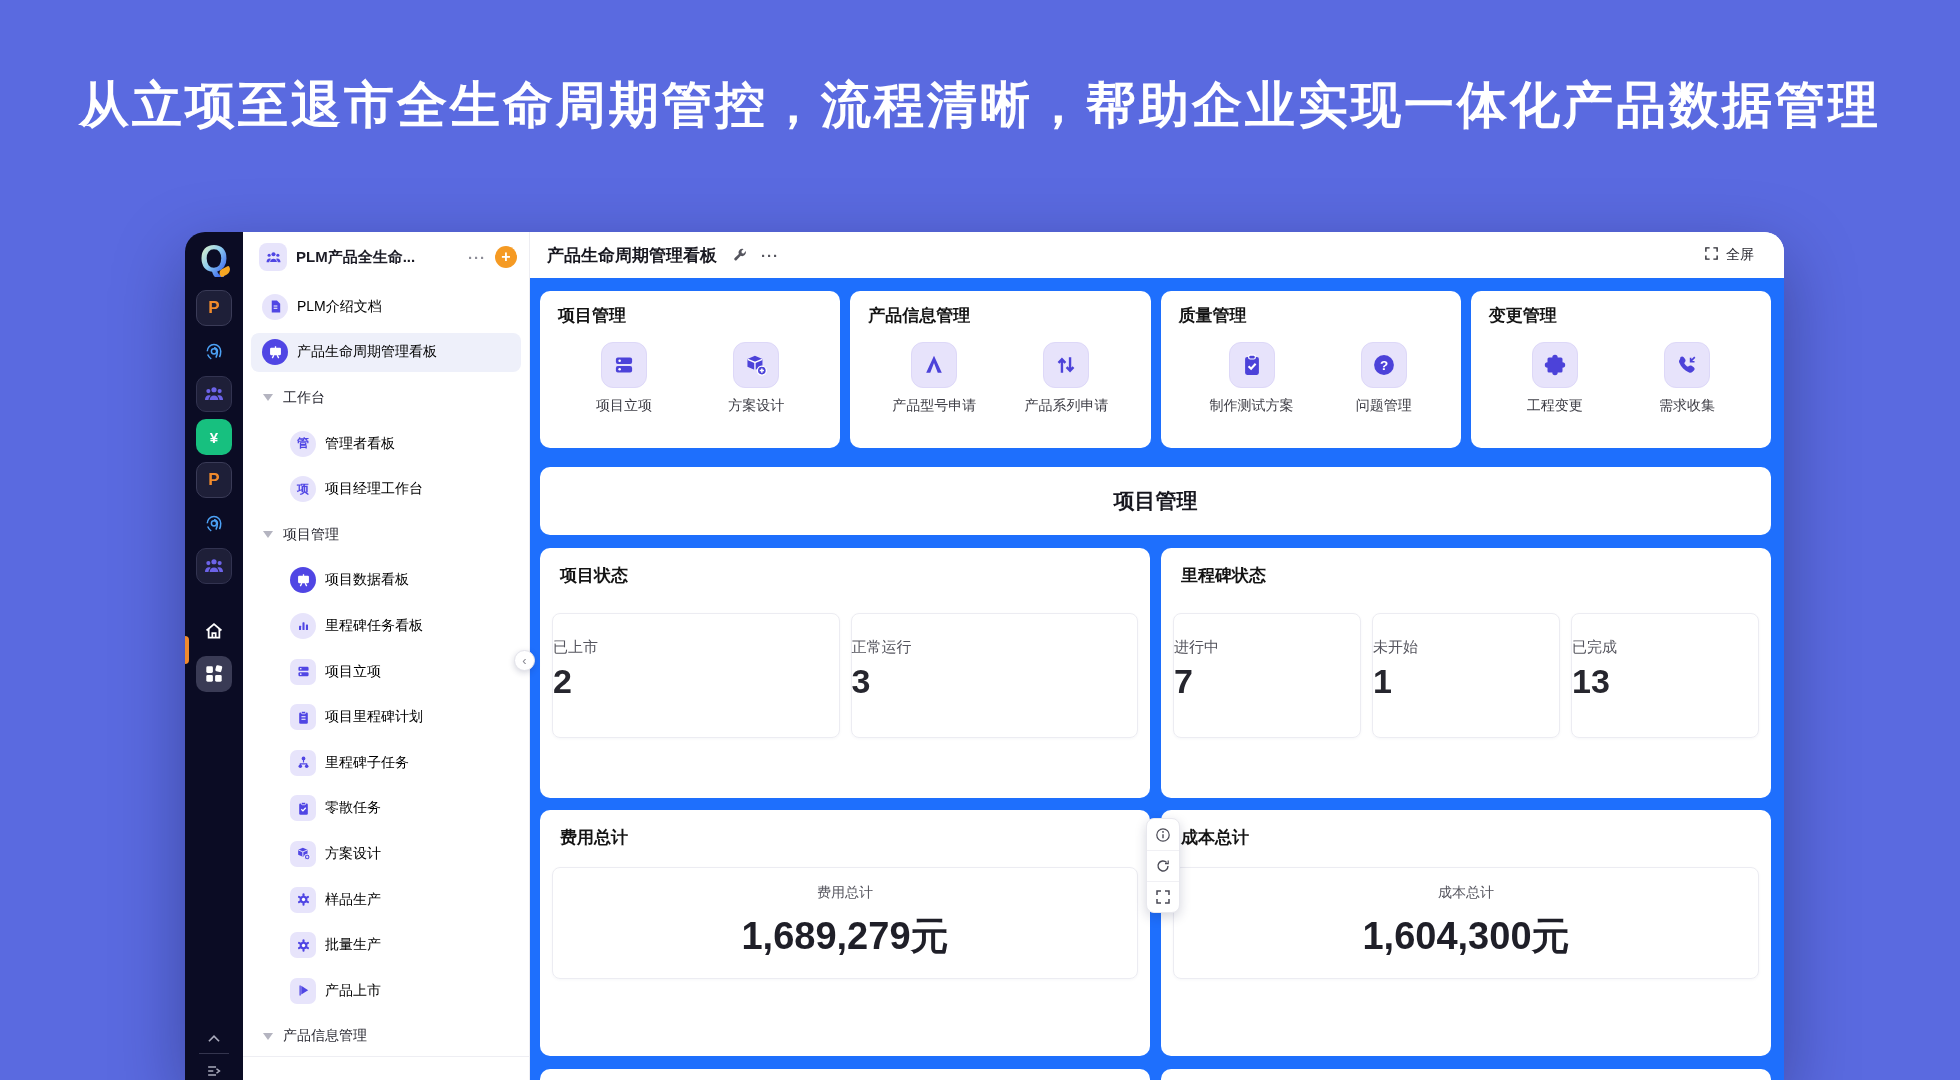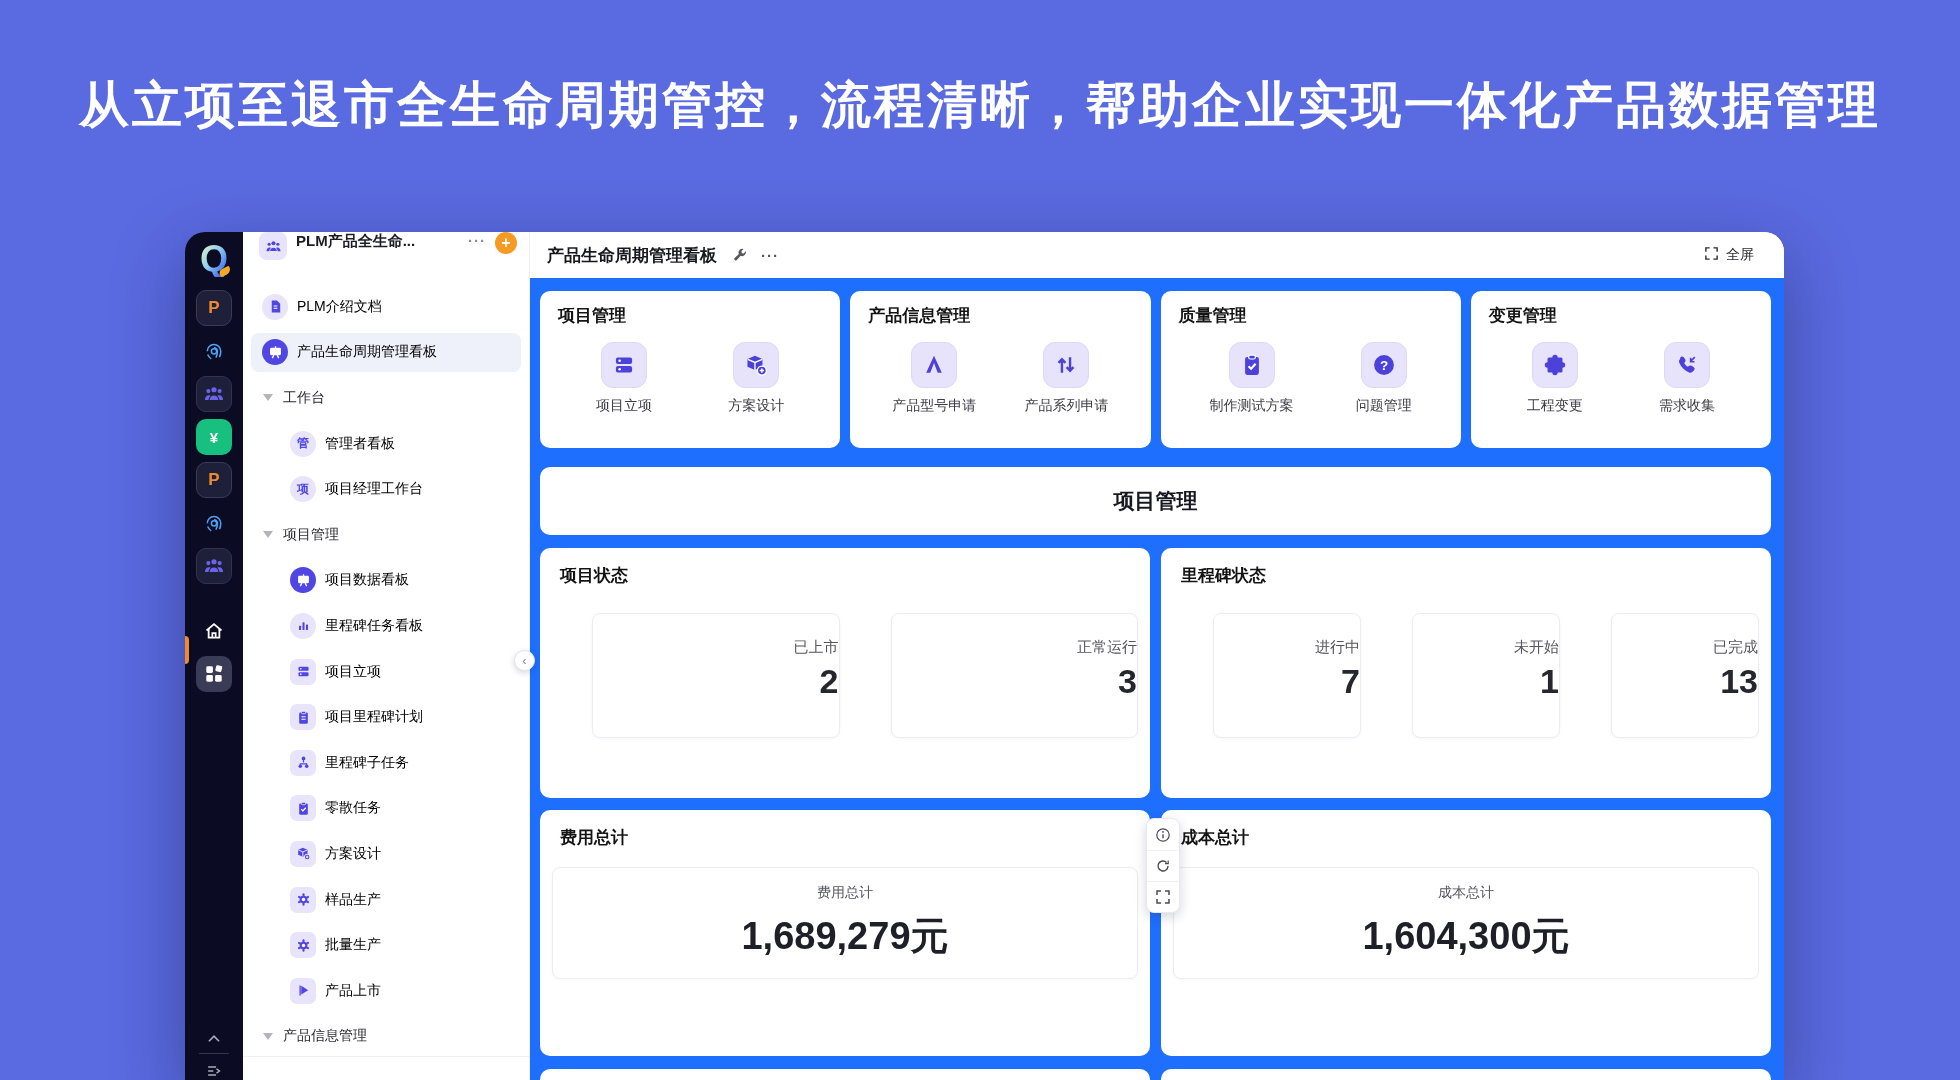--- a/index.html
+++ b/index.html
@@ -38,21 +38,21 @@
     background:#f08a2c; border-radius:0 4px 4px 0; }
   .rail-bottom { position:absolute; left:0; right:0; }
   .rail-bottom.chev { top:798px; color:#a9aabb; display:flex; justify-content:center; cursor:pointer; }
   .rail-bottom.chev svg { width:18px; height:18px; }
   .rail-hr { position:absolute; top:821px; left:14px; right:14px; border-top:1px solid #34354e; }
   .rail-bottom.list { top:830px; color:#a9aabb; display:flex; justify-content:center; cursor:pointer; }
   .rail-bottom.list svg { width:18px; height:18px; }
 
   
   .sidebar { width:287px; background:#fff; position:relative; flex:none; border-right:1px solid #ededf2; }
-  .sb-header { height:50px; display:flex; padding:0 12px 0 16px; gap:9px; }
+  .sb-header { height:50px; display:flex; align-items:center; padding:0 12px 0 16px; gap:9px; }
   .sb-header .hicon { width:28px; height:28px; border-radius:8px; background:#e7e4fb;
     color:#5046e4; display:flex; align-items:center; justify-content:center; flex:none; }
   .sb-header .hicon svg { width:17px; height:17px; }
   .sb-title { flex:1; font-size:15px; font-weight:700; color:#1c1c26; white-space:nowrap; overflow:hidden; }
   .sb-more { color:#8b8b96; font-size:15px; letter-spacing:1px; font-weight:700; cursor:pointer; }
   .sb-add { width:22px; height:22px; border-radius:50%; background:#f59a23; color:#fff;
     font-size:16px; font-weight:700; display:flex; align-items:center; justify-content:center;
     cursor:pointer; line-height:1; padding-bottom:1px; }
   .tree { position:absolute; top:52px; left:0; right:0; }
   .trow { height:45.6px; display:flex; align-items:center; padding-left:19px; cursor:pointer; position:relative; }
@@ -104,21 +104,21 @@
     font-size:21px; font-weight:700; color:#17171f; }
 
   .row2 { position:absolute; left:10px; right:13px; top:270px; height:250px; display:flex; gap:11px; }
   .row3 { position:absolute; left:10px; right:13px; top:532px; height:246px; display:flex; gap:11px; }
   .row4 { position:absolute; left:10px; right:13px; top:791px; height:80px; display:flex; gap:11px; }
   .row4 .card { flex:1; }
   .stat-card, .total-card { flex:1; padding:16px 12px 0 12px; }
   .st-title { font-size:17px; font-weight:700; color:#141414; padding-left:8px; }
   .st-boxes { display:flex; gap:11px; margin-top:26px; }
   .st-box { flex:1; height:125px; border:1px solid #ececf2; border-radius:8px;
-    box-shadow:0 1px 3px rgba(30,40,90,.04); text-align:right;margin-left:40px; }
+    box-shadow:0 1px 3px rgba(30,40,90,.04); text-align:left; }
   .st-label { margin-top:24px; font-size:15px; color:#55555e; }
   .st-value { margin-top:5px; font-size:34px; font-weight:600; color:#26262e; }
   .tc-box { margin-top:18px; height:112px; border:1px solid #ececf2; border-radius:8px;
     box-shadow:0 1px 3px rgba(30,40,90,.04); display:flex; flex-direction:column;
     align-items:center; justify-content:center; gap:9px; }
   .tc-label { font-size:14px; color:#55555e; }
   .tc-value { font-size:38px; font-weight:700; color:#1f1f28; }
 
   .float-toolbar { position:absolute; left:1146px; top:818px; width:34px; background:#fff;
     border:1px solid #e8e8ee; border-radius:8px; box-shadow:0 4px 12px rgba(20,30,70,.18);

